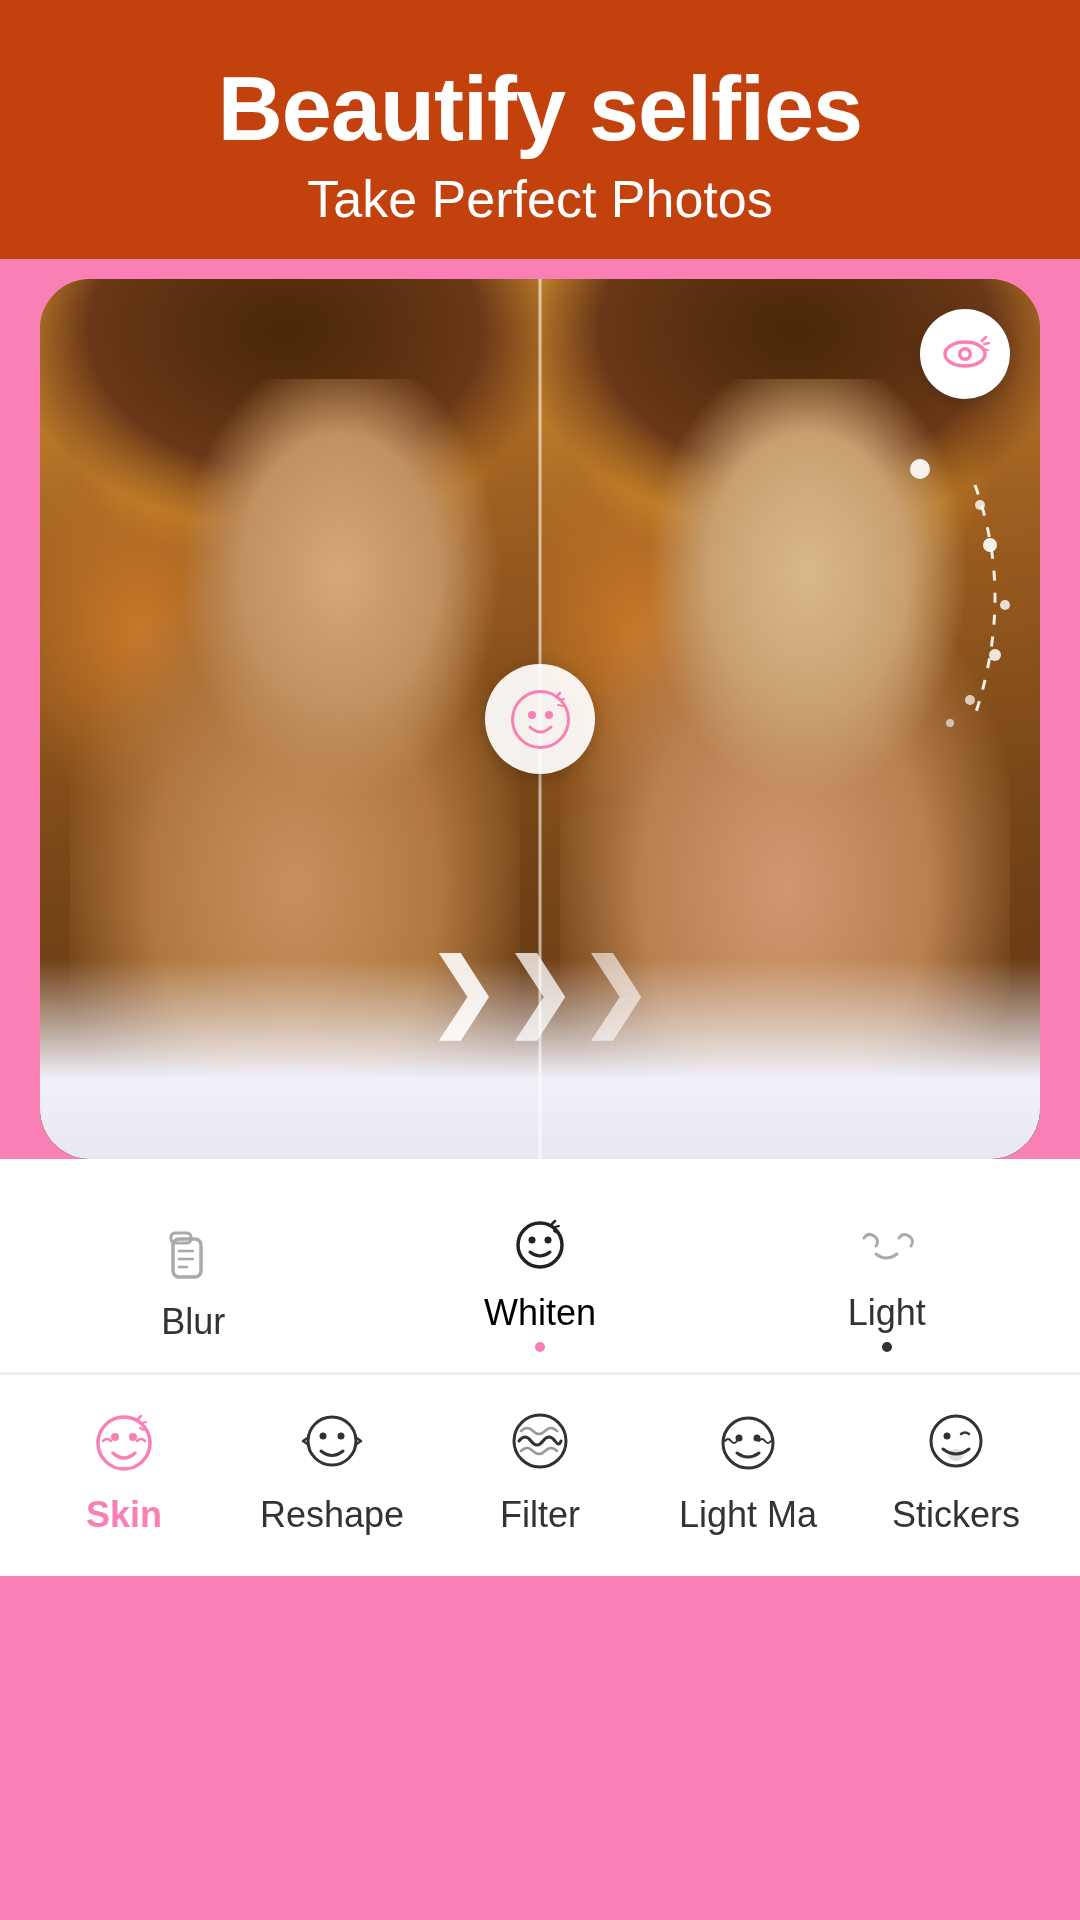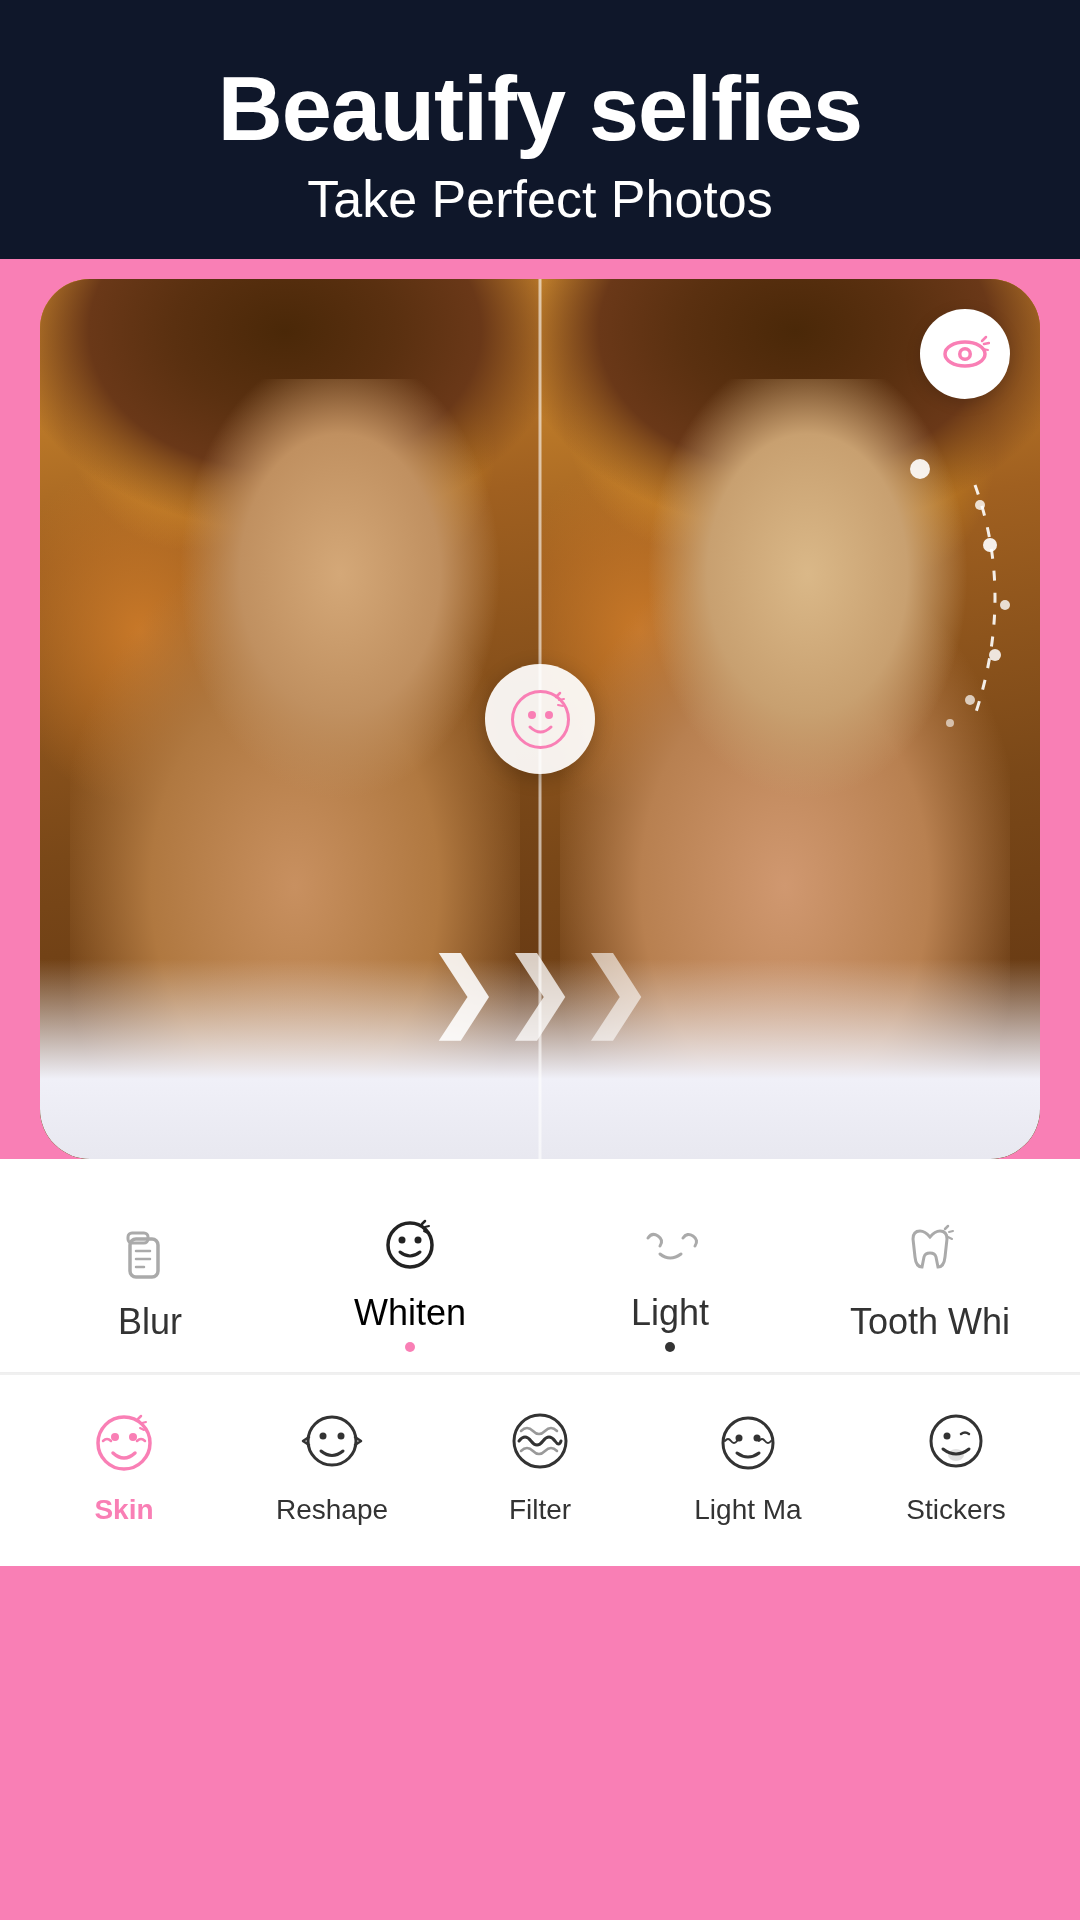--- a/index.html
+++ b/index.html
@@ -7,21 +7,21 @@
     
     body {
       width: 1080px;
       min-height: 1920px;
       background-color: #f97fb5;
       font-family: -apple-system, BlinkMacSystemFont, 'Helvetica Neue', sans-serif;
       overflow-x: hidden;
     }
 
     .header {
-      background-color: #0f172a;
+      background-color: #c2410c;
       text-align: center;
       padding: 60px 40px 30px;
     }
 
     .header-title {
       font-size: 90px;
       font-weight: 900;
       color: white;
       line-height: 1.1;
       letter-spacing: -1px;
@@ -219,21 +219,21 @@
 
     .category-icon {
       width: 80px;
       height: 80px;
       display: flex;
       align-items: center;
       justify-content: center;
     }
 
     .category-label {
-      font-size: 28px;
+      font-size: 36px;
       color: #333;
     }
 
     .category-label.active {
       color: #f97fb5;
       font-weight: 600;
     }
 
     
     svg { display: block; }
@@ -445,33 +445,20 @@
         <path d="M 45 28 Q 49 22 55 26 Q 61 30 57 36" stroke="#aaa" stroke-width="3" fill="none" stroke-linecap="round"></path>
 
         <path d="M 22 44 Q 32 52 43 44" stroke="#aaa" stroke-width="3" fill="none" stroke-linecap="round"></path>
       </svg>
     </div>
     <div class="tool-label">Light</div>
     <div class="tool-dot"></div>
   </div>
 
 
-  <div class="tool-item">
-    <div class="tool-icon">
-      <svg width="65" height="65" viewBox="0 0 65 65" fill="none">
-
-        <path d="M 15 20 Q 15 12 22 12 Q 27 12 32 18 Q 37 12 42 12 Q 49 12 49 20 L 47 38 Q 46 48 40 48 L 38 38 Q 37 34 32 34 Q 27 34 26 38 L 24 48 Q 18 48 17 38 Z" stroke="#aaa" stroke-width="3" fill="none"></path>
-
-        <line x1="47" y1="10" x2="50" y2="7" stroke="#aaa" stroke-width="2.5" stroke-linecap="round"></line>
-        <line x1="51" y1="13" x2="55" y2="12" stroke="#aaa" stroke-width="2" stroke-linecap="round"></line>
-        <line x1="50" y1="18" x2="54" y2="20" stroke="#aaa" stroke-width="2" stroke-linecap="round"></line>
-      </svg>
-    </div>
-    <div class="tool-label">Tooth Whi</div>
-  </div>
 
 </div>
 
 <div class="separator-line"></div>
 
 <div class="toolbar-bottom">
 
   <div class="category-item">
     <div class="category-icon">
       <svg width="75" height="75" viewBox="0 0 75 75" fill="none">

